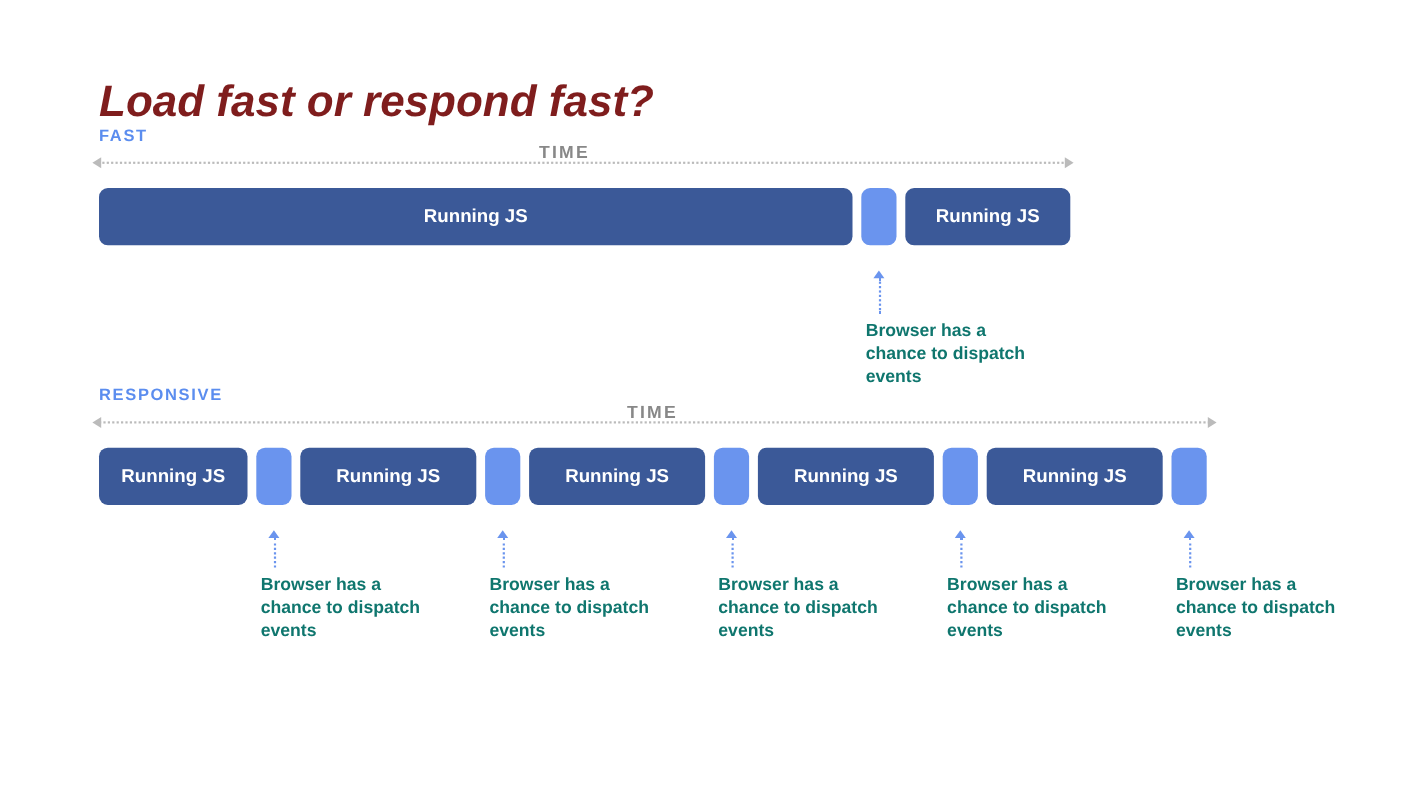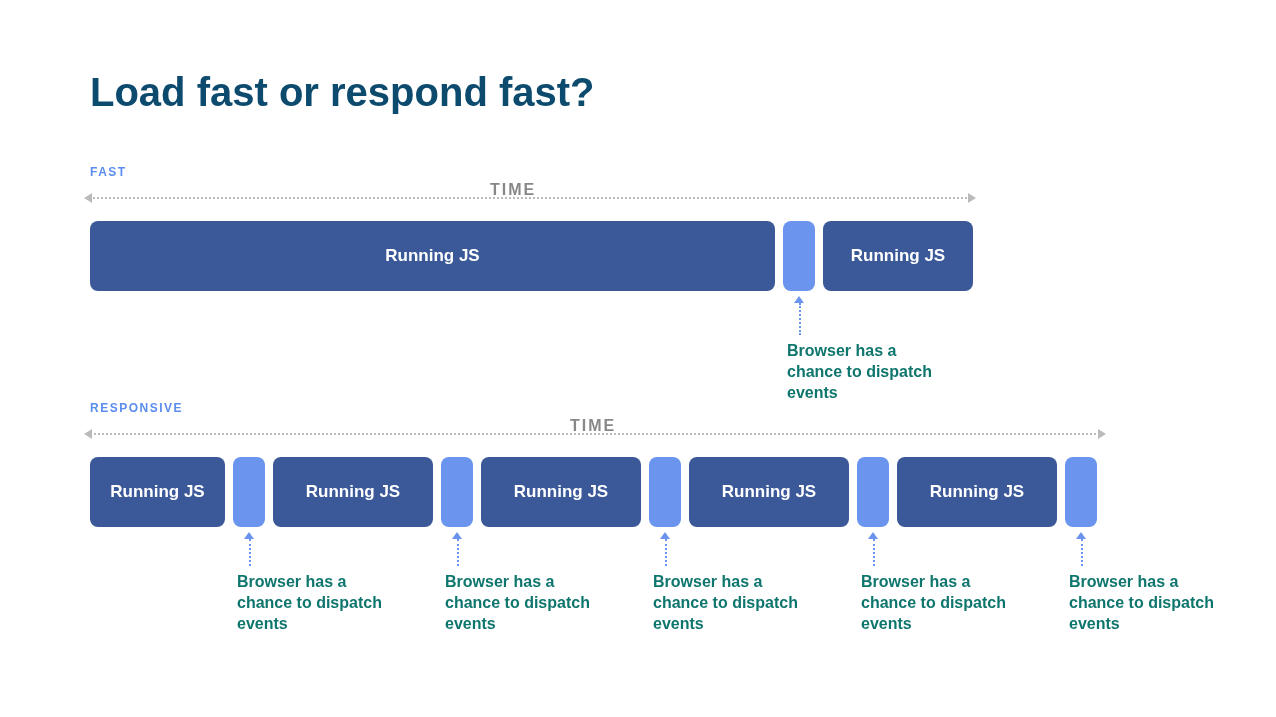--- a/index.html
+++ b/index.html
@@ -6,31 +6,31 @@
   body {
     font-family: -apple-system, BlinkMacSystemFont, "Segoe UI", Helvetica, Arial, sans-serif;
     background: #fff;
     width: 1276px;
     height: 717px;
     padding: 70px 90px 40px 90px;
   }
   .title {
     font-size: 40px;
     font-weight: 700;
-    color: #0c4a6e;
-    margin-bottom: 50px;
+    color: #7f1d1d;
+    font-style: italic;
   }
   .section { position: relative; }
   .section-header {
     position: relative;
     height: 28px;
     margin-bottom: 4px;
   }
   .section-label {
-    font-size: 12px;
+    font-size: 15px;
     font-weight: 700;
     letter-spacing: 1.5px;
     color: #5b8def;
     position: absolute;
     left: 0;
     top: 0;
   }
   .time-label {
     font-size: 16px;
     font-weight: 700;
@@ -61,21 +61,21 @@
   .axis-arrow-left { left: -6px; border-right: 8px solid #bbb; }
   .axis-arrow-right { right: -6px; border-left: 8px solid #bbb; }
   .fast .axis { width: 880px; }
   .track {
     position: relative;
     height: 70px;
   }
   .block {
     position: absolute;
     top: 0;
-    height: 70px;
+    height: 52px;
     border-radius: 8px;
     display: flex;
     align-items: center;
     justify-content: center;
     color: #fff;
     font-weight: 700;
     font-size: 17px;
   }
   .js-block { background: #3b5998; }
   .gap-block { background: #6a94ee; }

